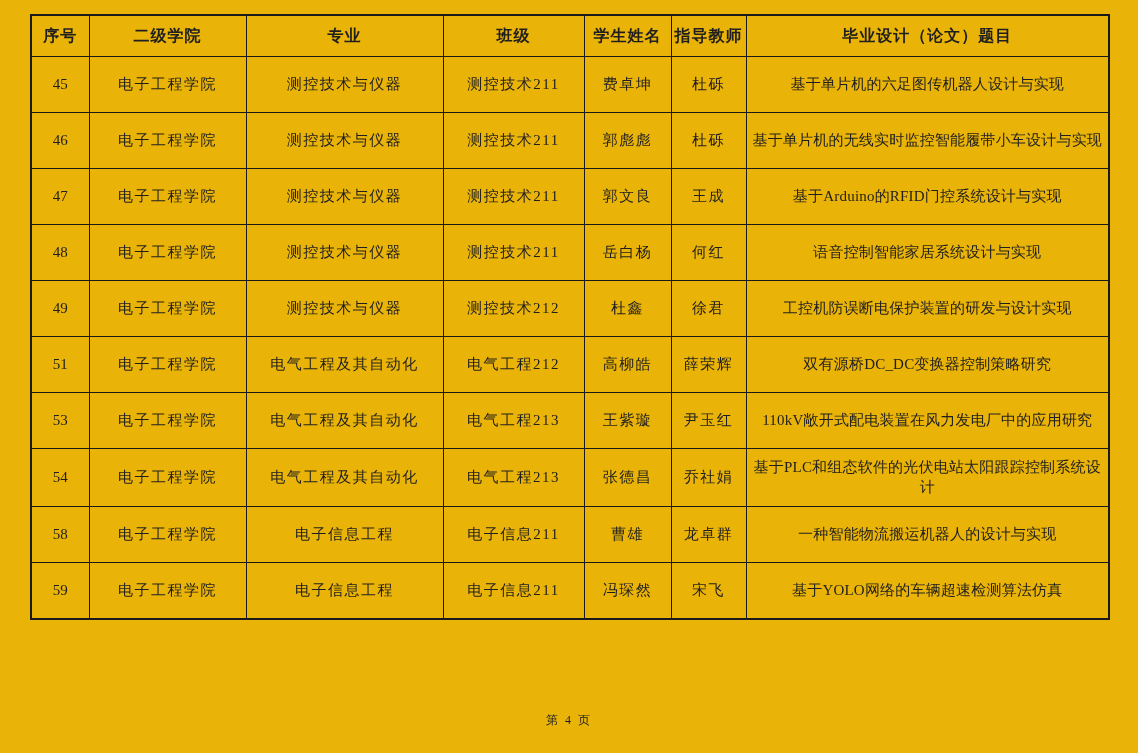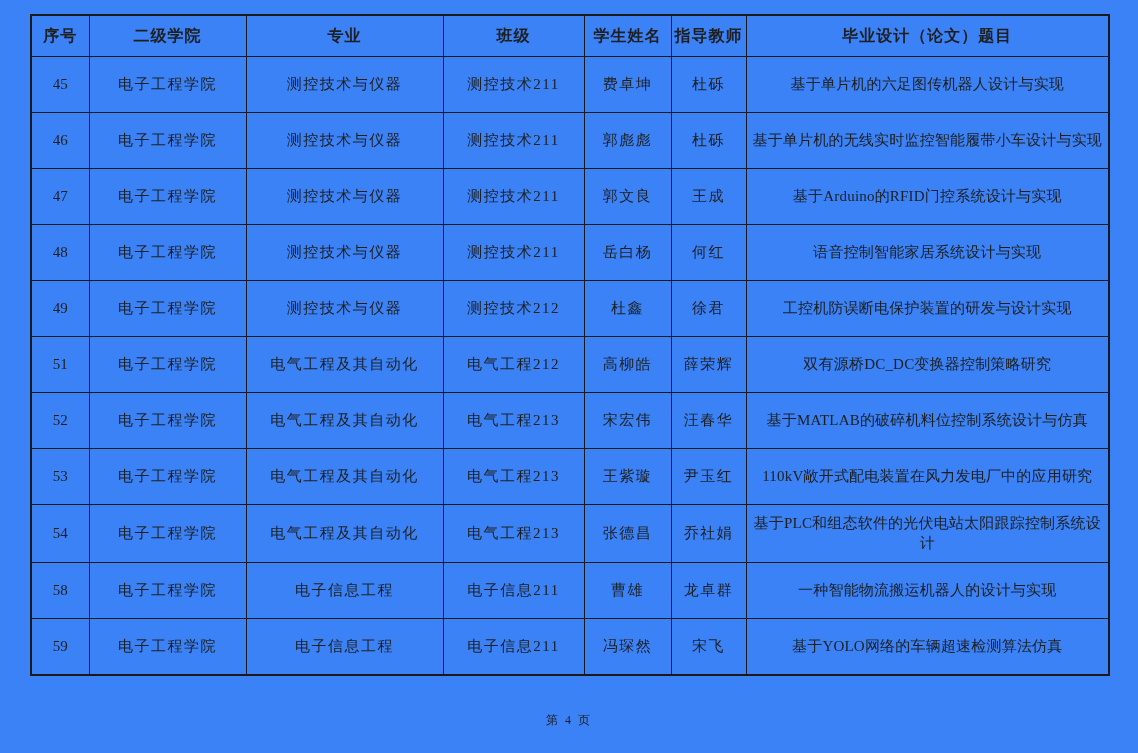--- a/index.html
+++ b/index.html
@@ -5,21 +5,21 @@
   html, body {
     margin: 0;
     padding: 0;
     background: #ffffff;
     font-family: "Liberation Serif", "DejaVu Serif", serif;
   }
   .page {
     position: relative;
     width: 1138px;
     height: 753px;
-    background: #3b82f6;
+    background: #eab308;
     overflow: hidden;
   }
   table.thesis-table {
     position: absolute;
     left: 30px;
     top: 14px;
     width: 1078px;
     border-collapse: collapse;
     table-layout: fixed;
     border: 2.5px solid #1a1a1a;
@@ -144,29 +144,20 @@
   <tr>
     <td class="cell-no">51</td>
     <td class="cell-college">电子工程学院</td>
     <td class="cell-major">电气工程及其自动化</td>
     <td class="cell-class">电气工程212</td>
     <td class="cell-student">高柳皓</td>
     <td class="cell-advisor">薛荣辉</td>
     <td class="cell-title">双有源桥DC_DC变换器控制策略研究</td>
   </tr>
 
-  <tr>
-    <td class="cell-no">52</td>
-    <td class="cell-college">电子工程学院</td>
-    <td class="cell-major">电气工程及其自动化</td>
-    <td class="cell-class">电气工程213</td>
-    <td class="cell-student">宋宏伟</td>
-    <td class="cell-advisor">汪春华</td>
-    <td class="cell-title">基于MATLAB的破碎机料位控制系统设计与仿真</td>
-  </tr>
 
   <tr>
     <td class="cell-no">53</td>
     <td class="cell-college">电子工程学院</td>
     <td class="cell-major">电气工程及其自动化</td>
     <td class="cell-class">电气工程213</td>
     <td class="cell-student">王紫璇</td>
     <td class="cell-advisor">尹玉红</td>
     <td class="cell-title">110kV敞开式配电装置在风力发电厂中的应用研究</td>
   </tr>

